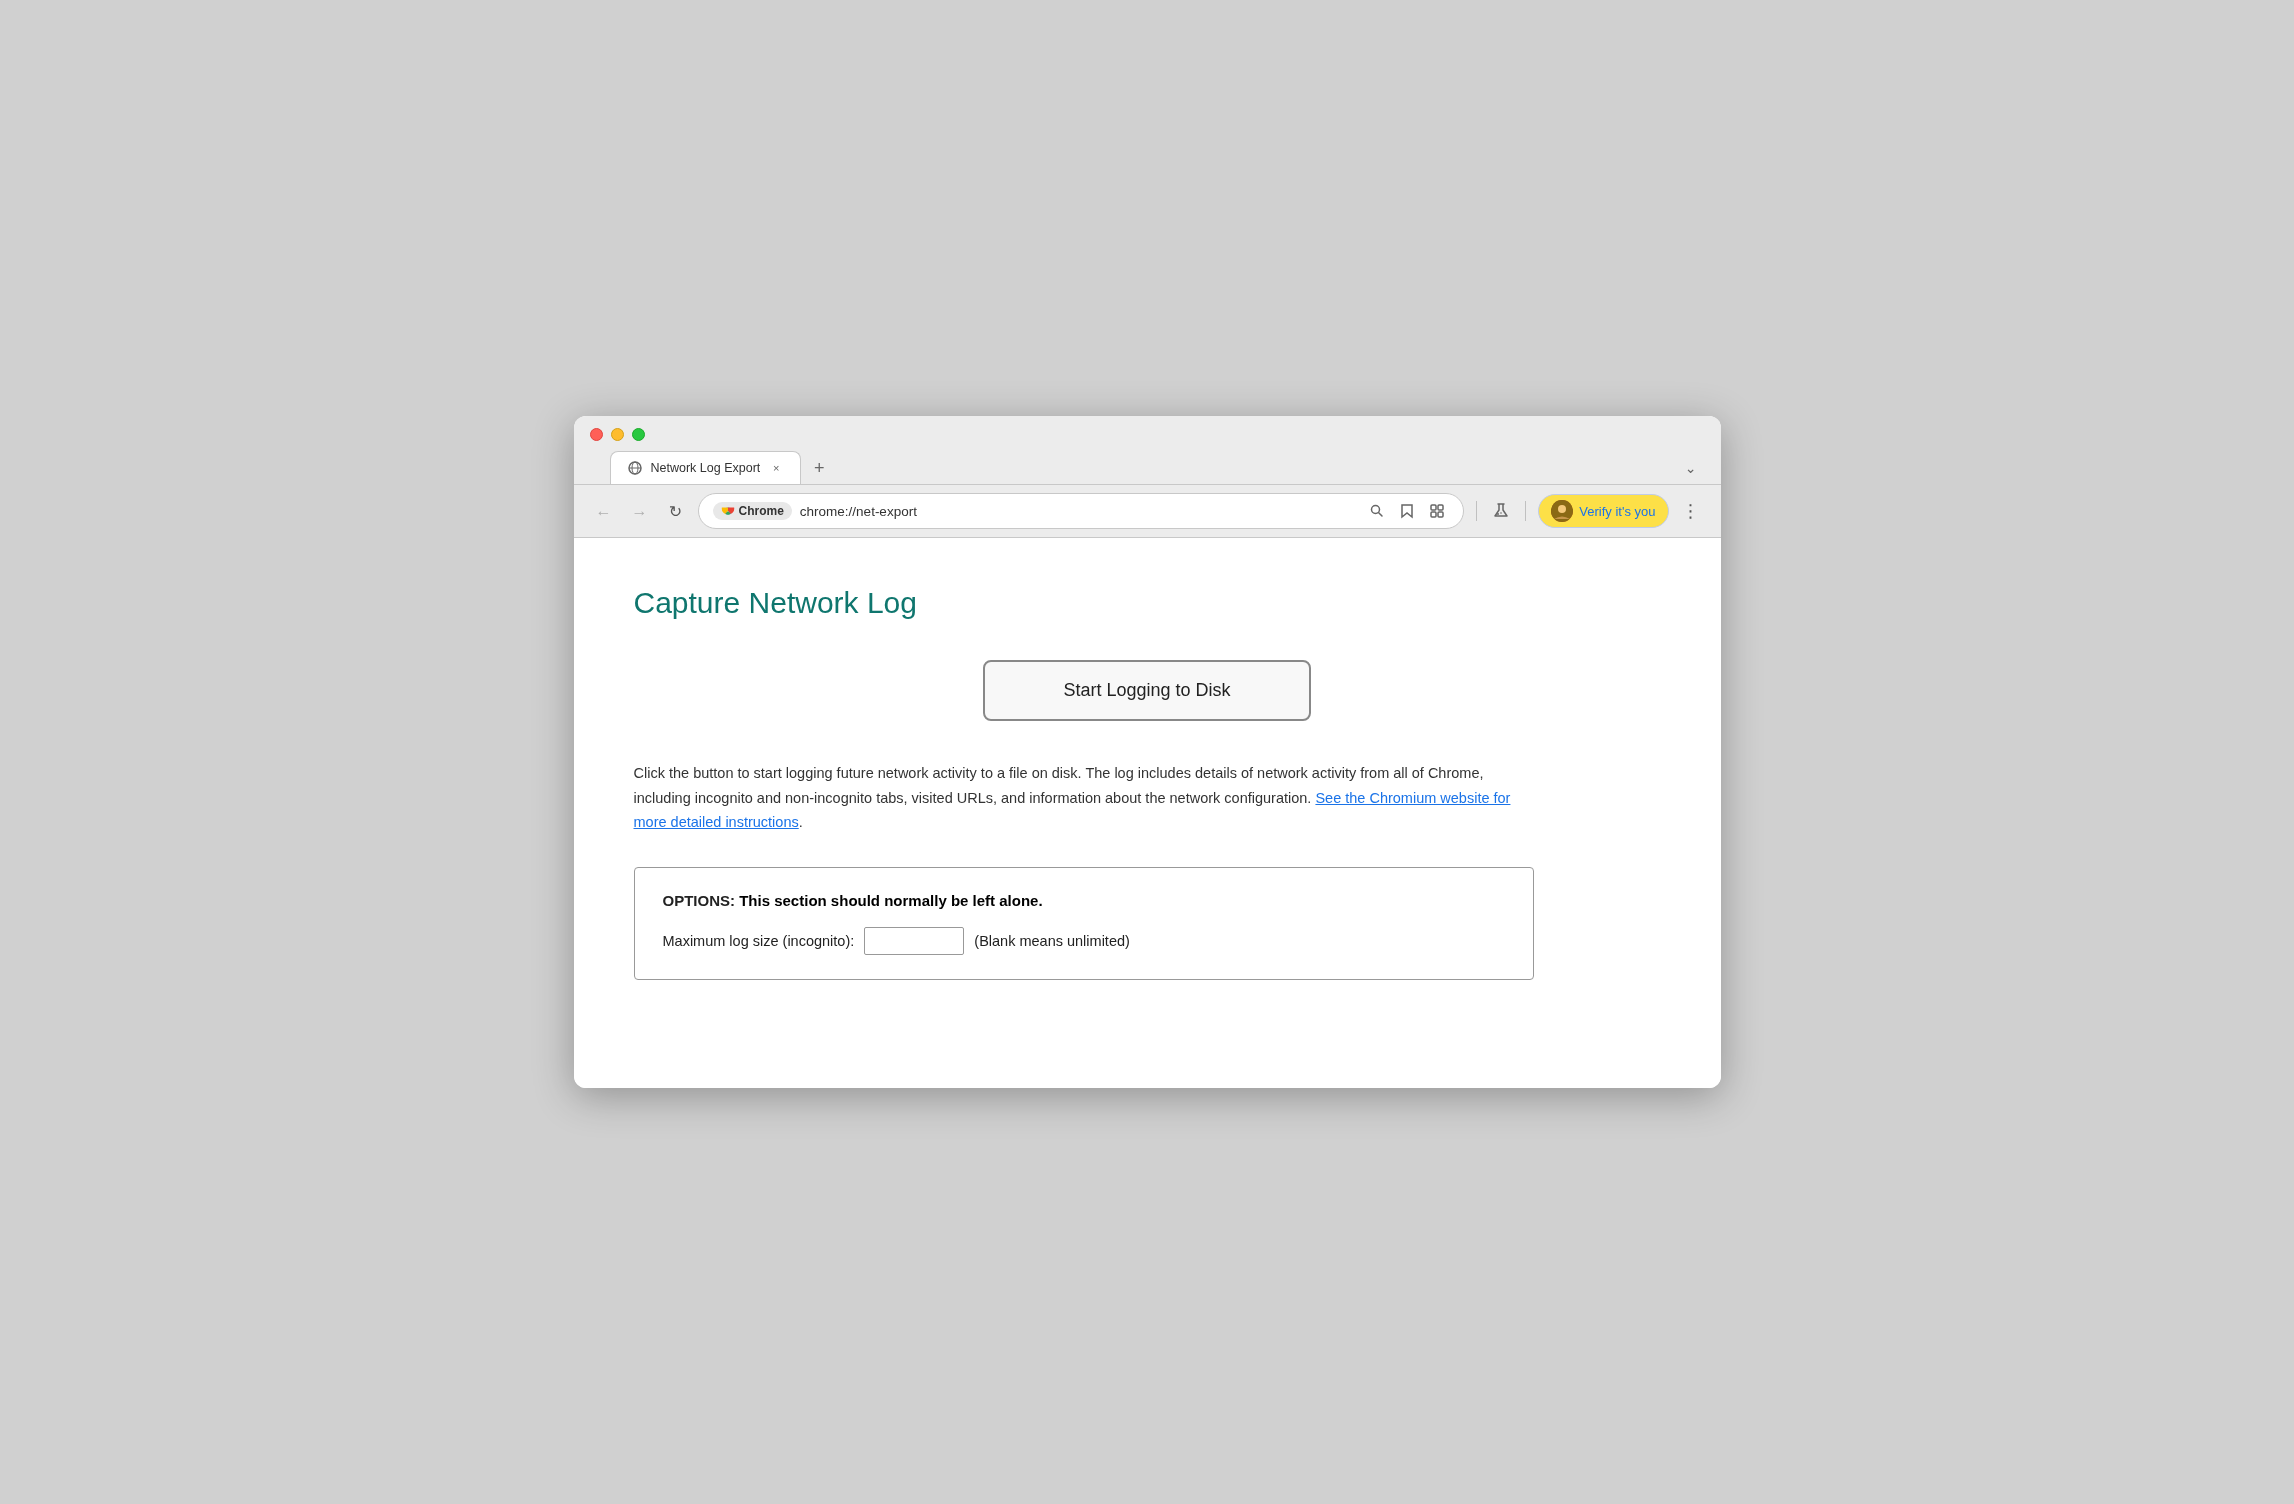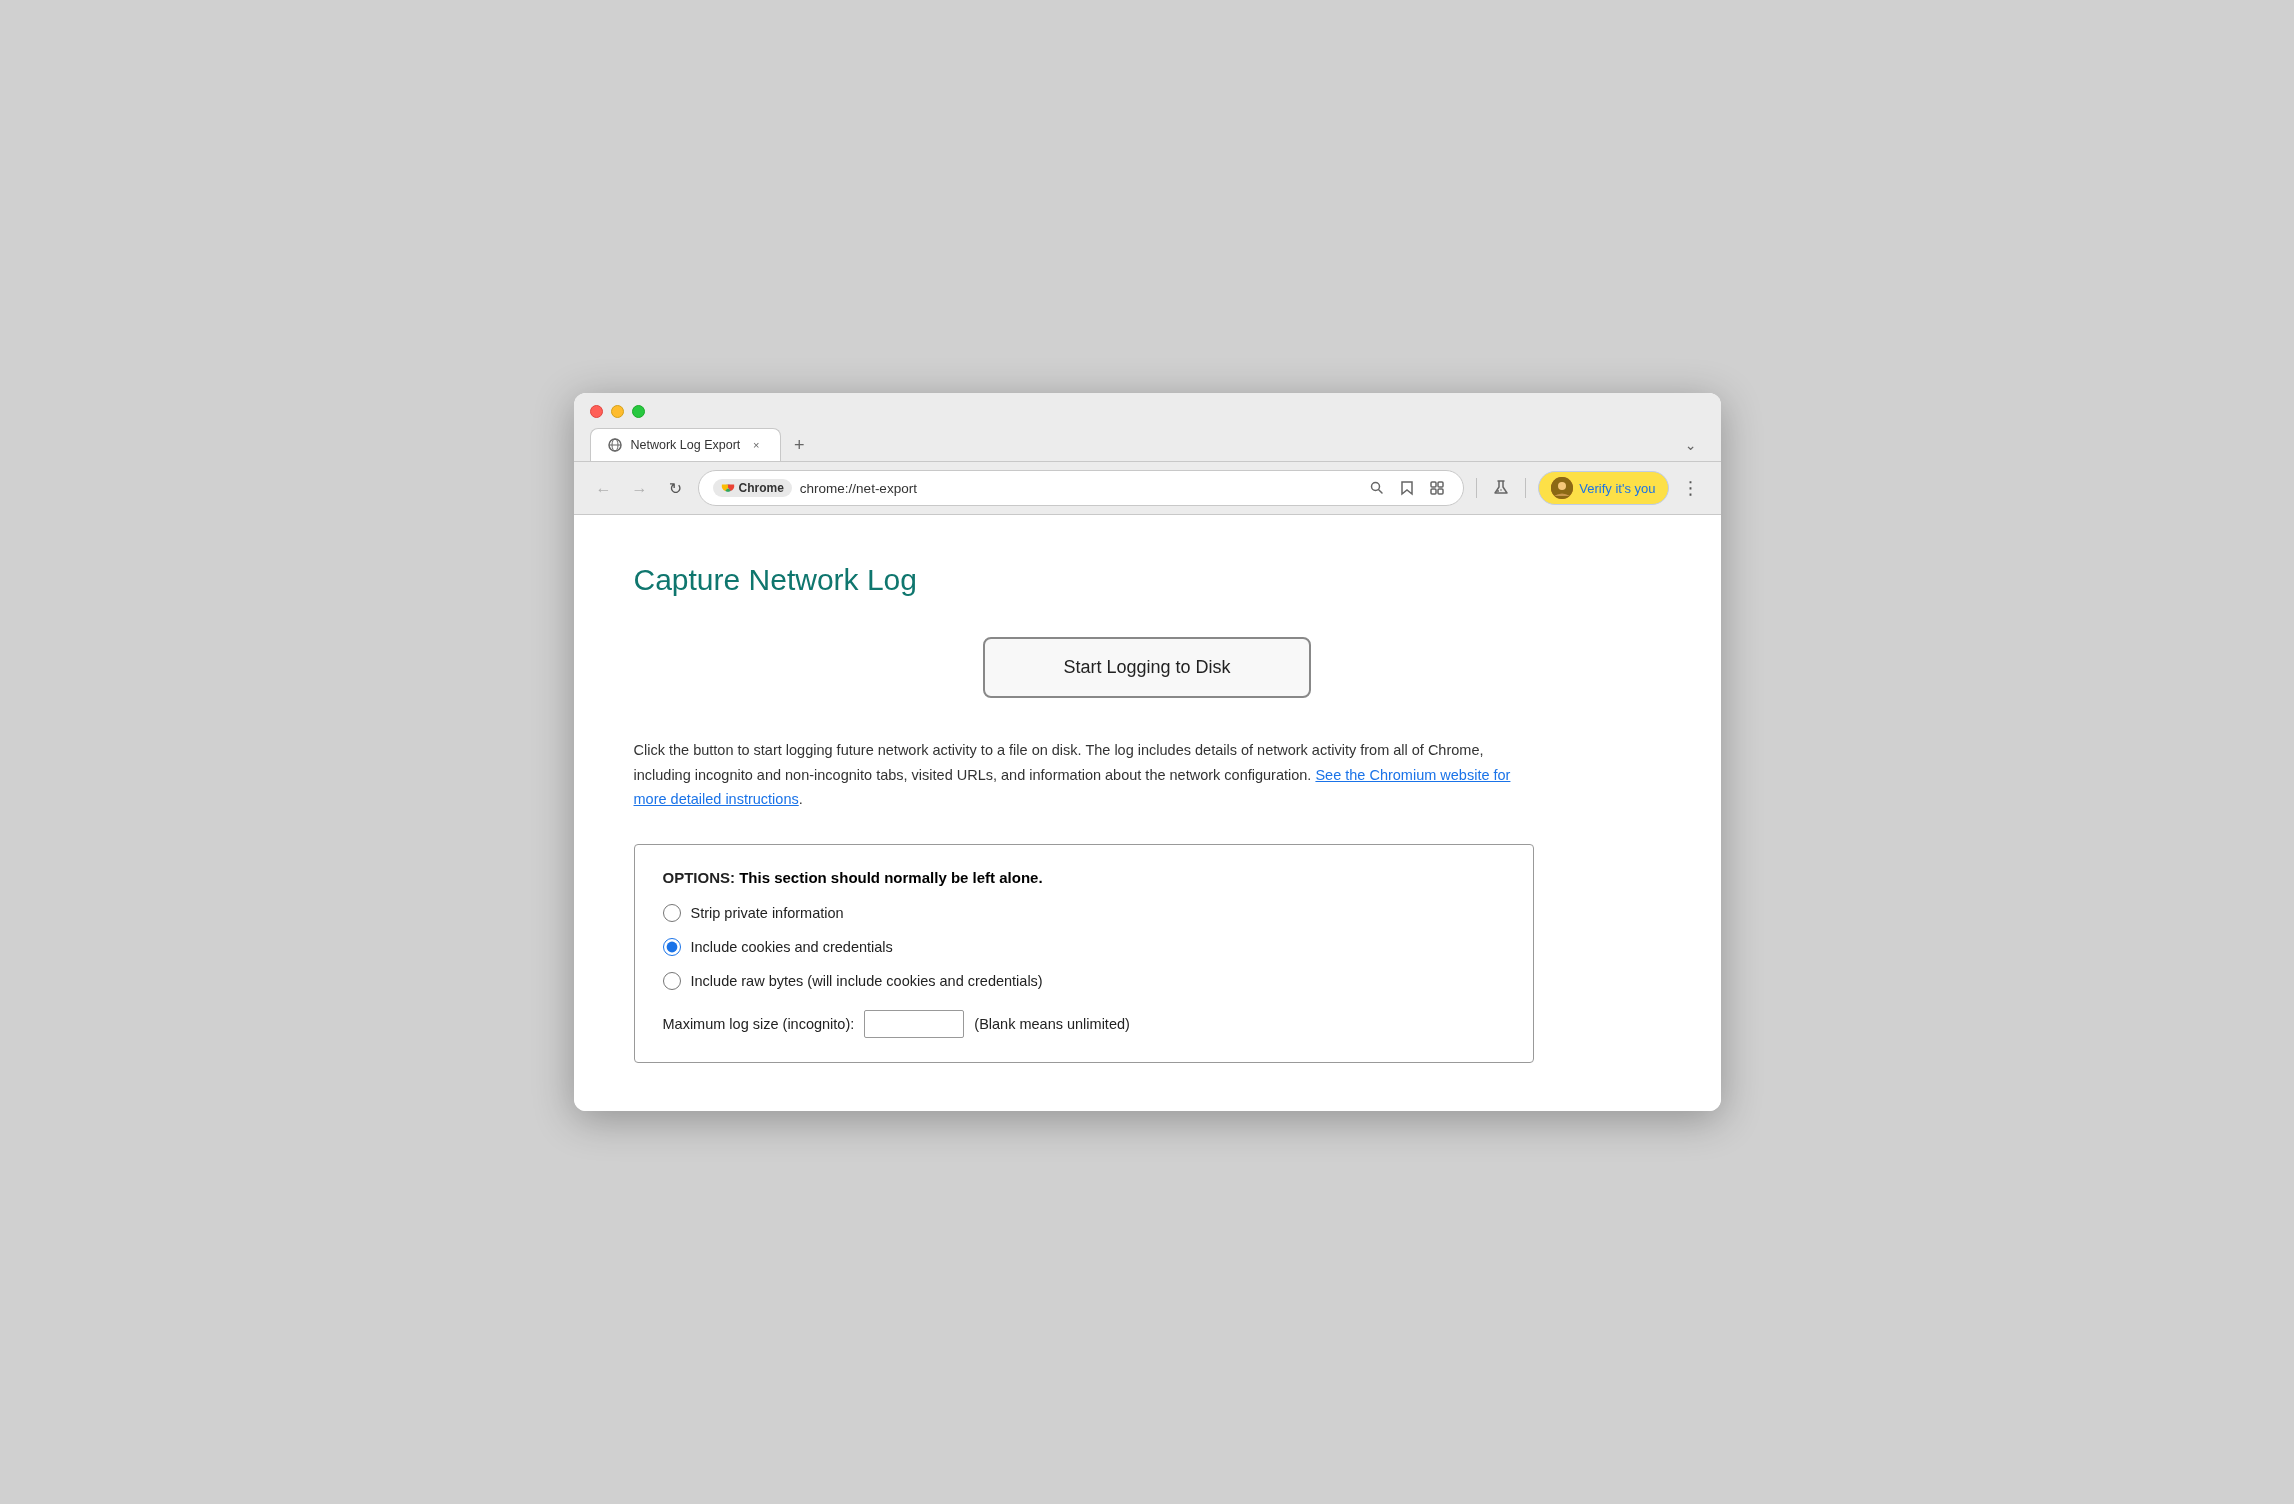--- a/index.html
+++ b/index.html
@@ -55,20 +55,21 @@
       gap: 8px;
       padding: 8px 16px;
       background: #ffffff;
       border-radius: 8px 8px 0 0;
       border: 1px solid #c8c8c8;
       border-bottom: none;
       font-size: 13px;
       color: #333;
       min-width: 180px;
       position: relative;
+      margin-left: 20px;
     }
 
     .tab-icon {
       width: 16px;
       height: 16px;
       display: flex;
       align-items: center;
       justify-content: center;
     }
 
@@ -448,34 +449,20 @@
       <span>Click the button to start logging future network activity to a file on disk. The log includes details of network activity from all of Chrome, including incognito and non-incognito tabs, visited URLs, and information about the network configuration. </span>
       <a href="#">See the Chromium website for more detailed instructions</a><span>.</span>
     </p>
 
     <div class="options-box">
       <div class="options-header">
         <span class="options-label">OPTIONS:</span>
         <span class="options-warning"> This section should normally be left alone.</span>
       </div>
 
-      <div class="radio-group">
-        <label class="radio-item">
-          <input class="radio-input" type="radio" name="log-options" style="">
-          <span>Strip private information</span>
-        </label>
-        <label class="radio-item">
-          <input class="radio-input" type="radio" name="log-options" checked="" style="">
-          <span>Include cookies and credentials</span>
-        </label>
-        <label class="radio-item">
-          <input class="radio-input" type="radio" name="log-options" style="">
-          <span>Include raw bytes (will include cookies and credentials)</span>
-        </label>
-      </div>
 
       <div class="max-log-row">
         <span>Maximum log size (incognito):</span>
         <input class="max-log-input" type="text" style="">
         <span>(Blank means unlimited)</span>
       </div>
     </div>
   </div>
 
 </div>

